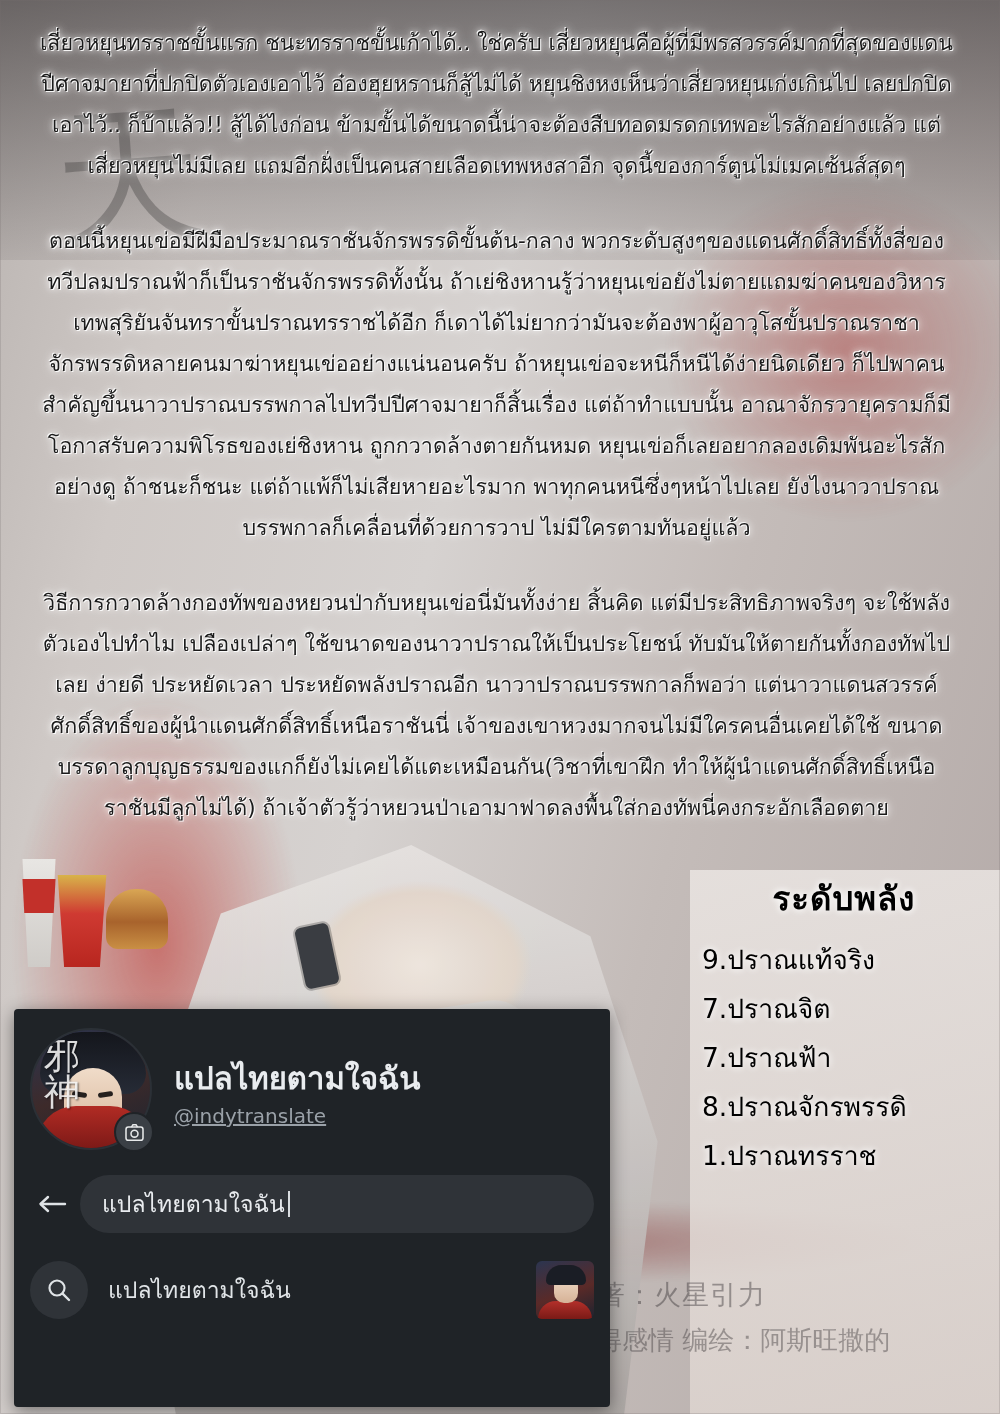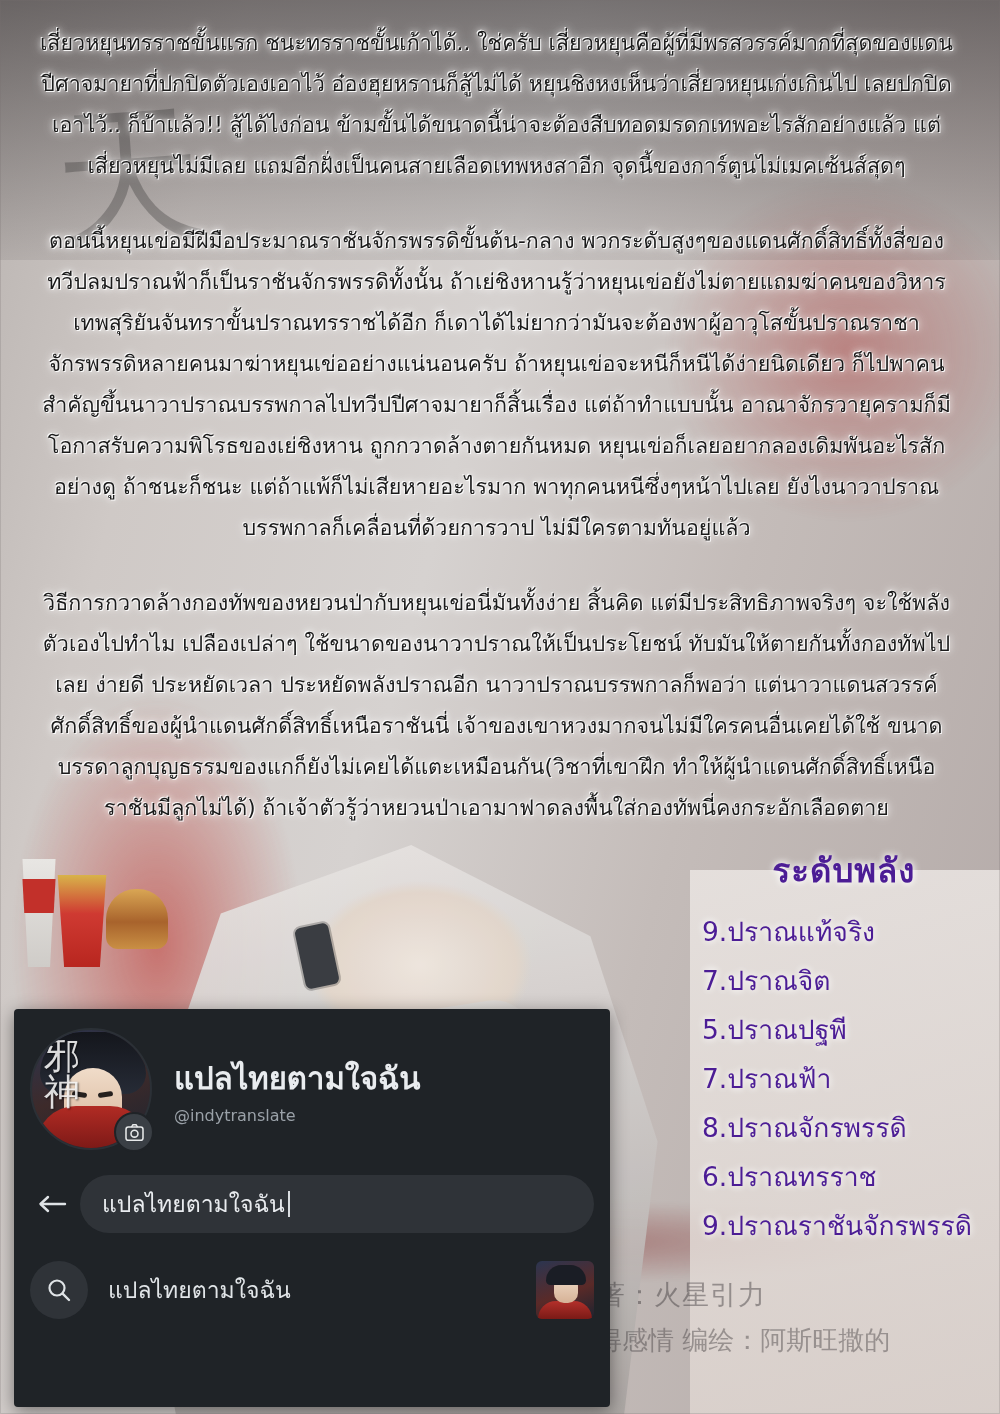--- a/index.html
+++ b/index.html
@@ -172,24 +172,24 @@
       0 0 6px rgba(255,255,255,0.95),
       0 0 12px rgba(255,255,255,0.85),
       1px 1px 0 rgba(255,255,255,0.9),
       -1px -1px 0 rgba(255,255,255,0.9);
   }
 
   
   .power-panel {
     position: absolute;
     right: 8px;
-    top: 844px;
+    top: 872px;
     width: 296px;
     text-align: left;
-    color: #4c1d95;
+    color: #000000;
   }
   .power-title {
     font-size: 33px;
     font-weight: bold;
     text-align: center;
     margin: 0 0 10px 0;
     letter-spacing: 1px;
     text-shadow: 0 0 6px rgba(255,255,255,0.95), 0 0 10px rgba(255,255,255,0.8);
   }
   .power-item {
@@ -293,23 +293,24 @@
   }
   .card-names { padding-top: 14px; }
   .page-name {
     color: #e9ecef;
     font-size: 31px;
     font-weight: bold;
     line-height: 38px;
   }
   .page-handle {
     color: #9aa1a8;
-    font-size: 16px;
+    font-size: 20px;
     line-height: 34px;
     margin-top: 2px;
+    text-decoration: underline;
   }
   .search-row {
     display: flex;
     align-items: center;
     margin: 14px 16px 0 16px;
     height: 62px;
   }
   .back-arrow {
     width: 44px;
     height: 44px;
@@ -428,25 +429,23 @@
   <div class="text-overlay">
     <p>เสี่ยวหยุนทรราชขั้นแรก ชนะทรราชขั้นเก้าได้.. ใช่ครับ เสี่ยวหยุนคือผู้ที่มีพรสวรรค์มากที่สุดของแดนปีศาจมายาที่ปกปิดตัวเองเอาไว้ อ๋องฮุยหรานก็สู้ไม่ได้ หยุนชิงหงเห็นว่าเสี่ยวหยุนเก่งเกินไป เลยปกปิดเอาไว้.. ก็บ้าแล้ว!! สู้ได้ไงก่อน ข้ามขั้นได้ขนาดนี้น่าจะต้องสืบทอดมรดกเทพอะไรสักอย่างแล้ว แต่เสี่ยวหยุนไม่มีเลย แถมอีกฝั่งเป็นคนสายเลือดเทพหงสาอีก จุดนี้ของการ์ตูนไม่เมคเซ้นส์สุดๆ</p>
     <p>ตอนนี้หยุนเข่อมีฝีมือประมาณราชันจักรพรรดิขั้นต้น-กลาง พวกระดับสูงๆของแดนศักดิ์สิทธิ์ทั้งสี่ของทวีปลมปราณฟ้าก็เป็นราชันจักรพรรดิทั้งนั้น ถ้าเย่ชิงหานรู้ว่าหยุนเข่อยังไม่ตายแถมฆ่าคนของวิหารเทพสุริยันจันทราขั้นปราณทรราชได้อีก ก็เดาได้ไม่ยากว่ามันจะต้องพาผู้อาวุโสขั้นปราณราชาจักรพรรดิหลายคนมาฆ่าหยุนเข่ออย่างแน่นอนครับ ถ้าหยุนเข่อจะหนีก็หนีได้ง่ายนิดเดียว ก็ไปพาคนสำคัญขึ้นนาวาปราณบรรพกาลไปทวีปปีศาจมายาก็สิ้นเรื่อง แต่ถ้าทำแบบนั้น อาณาจักรวายุครามก็มีโอกาสรับความพิโรธของเย่ชิงหาน ถูกกวาดล้างตายกันหมด หยุนเข่อก็เลยอยากลองเดิมพันอะไรสักอย่างดู ถ้าชนะก็ชนะ แต่ถ้าแพ้ก็ไม่เสียหายอะไรมาก พาทุกคนหนีซึ่งๆหน้าไปเลย ยังไงนาวาปราณบรรพกาลก็เคลื่อนที่ด้วยการวาป ไม่มีใครตามทันอยู่แล้ว</p>
     <p>วิธีการกวาดล้างกองทัพของหยวนป่ากับหยุนเข่อนี่มันทั้งง่าย สิ้นคิด แต่มีประสิทธิภาพจริงๆ จะใช้พลังตัวเองไปทำไม เปลืองเปล่าๆ ใช้ขนาดของนาวาปราณให้เป็นประโยชน์ ทับมันให้ตายกันทั้งกองทัพไปเลย ง่ายดี ประหยัดเวลา ประหยัดพลังปราณอีก นาวาปราณบรรพกาลก็พอว่า แต่นาวาแดนสวรรค์ศักดิ์สิทธิ์ของผู้นำแดนศักดิ์สิทธิ์เหนือราชันนี่ เจ้าของเขาหวงมากจนไม่มีใครคนอื่นเคยได้ใช้ ขนาดบรรดาลูกบุญธรรมของแกก็ยังไม่เคยได้แตะเหมือนกัน(วิชาที่เขาฝึก ทำให้ผู้นำแดนศักดิ์สิทธิ์เหนือราชันมีลูกไม่ได้) ถ้าเจ้าตัวรู้ว่าหยวนป่าเอามาฟาดลงพื้นใส่กองทัพนี่คงกระอักเลือดตาย</p>
   </div>
 
   <div class="power-panel">
     <div class="power-title">ระดับพลัง</div>
     <div class="power-item">9.ปราณแท้จริง</div>
     <div class="power-item">7.ปราณจิต</div>
-    <div class="power-item">5.ปราณปฐพี</div>
     <div class="power-item">7.ปราณฟ้า</div>
     <div class="power-item">8.ปราณจักรพรรดิ</div>
-    <div class="power-item">6.ปราณทรราช</div>
-    <div class="power-item">9.ปราณราชันจักรพรรดิ</div>
+    <div class="power-item">1.ปราณทรราช</div>
   </div>
 
   <div class="page-card">
 
     <div class="card-head">
       <div class="avatar-wrap">
         <div class="avatar">
           <div class="av-hair"></div>
           <div class="av-face"></div>
           <div class="av-eye l"></div>

